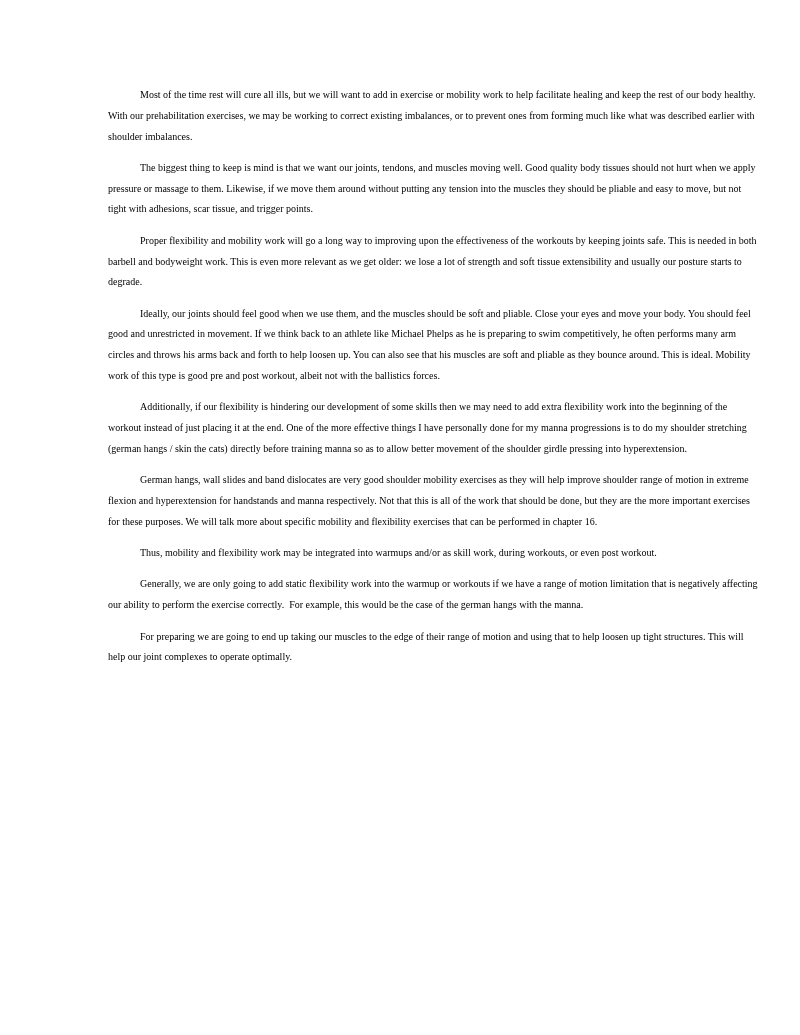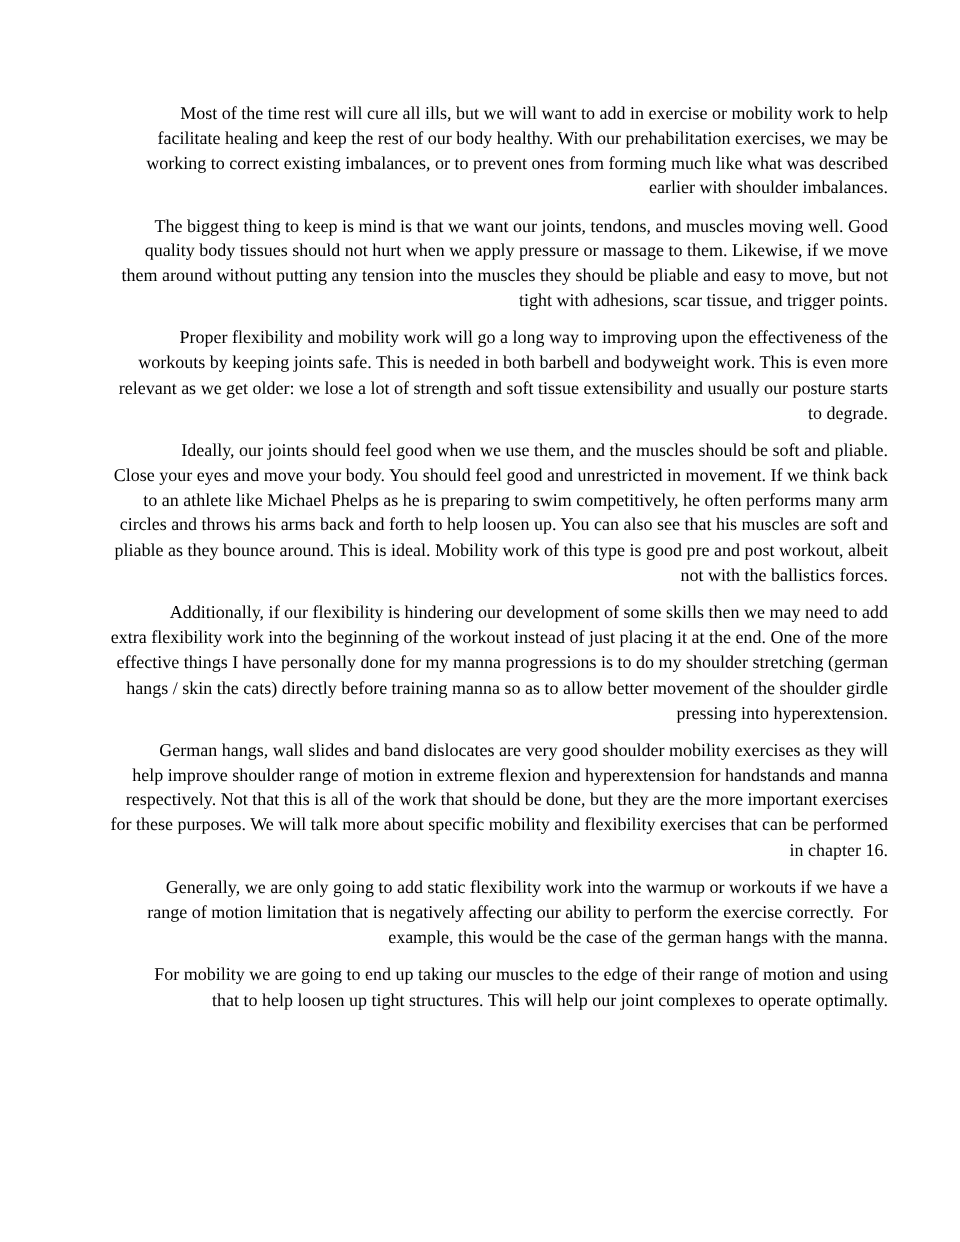--- a/index.html
+++ b/index.html
@@ -15,38 +15,40 @@
   .page {
     box-sizing: border-box;
     width: 800px;
     height: 1035px;
     background: #ffffff;
     padding: 85px 60px 0 88px;
   }
   .content {
     width: 652px;
     font-family: "Liberation Serif", "DejaVu Serif", serif;
-    font-size: 15px;
+    font-size: 10px;
     line-height: 20.8px;
     color: #000000;
-    text-align: right;
+    text-align: left;
+    margin-left: 20px;
   }
   .content p {
     margin: 0 0 10.5px 0;
     text-indent: 32px;
     white-space: pre-wrap;
   }
 </style>
 </head>
 <body>
 
 <div class="page">
   <div class="content">
     <p>Most of the time rest will cure all ills, but we will want to add in exercise or mobility work to help facilitate healing and keep the rest of our body healthy. With our prehabilitation exercises, we may be working to correct existing imbalances, or to prevent ones from forming much like what was described earlier with shoulder imbalances.</p>
     <p>The biggest thing to keep is mind is that we want our joints, tendons, and muscles moving well. Good quality body tissues should not hurt when we apply pressure or massage to them. Likewise, if we move them around without putting any tension into the muscles they should be pliable and easy to move, but not tight with adhesions, scar tissue, and trigger points.</p>
     <p>Proper flexibility and mobility work will go a long way to improving upon the effectiveness of the workouts by keeping joints safe. This is needed in both barbell and bodyweight work. This is even more relevant as we get older: we lose a lot of strength and soft tissue extensibility and usually our posture starts to degrade.</p>
     <p>Ideally, our joints should feel good when we use them, and the muscles should be soft and pliable. Close your eyes and move your body. You should feel good and unrestricted in movement. If we think back to an athlete like Michael Phelps as he is preparing to swim competitively, he often performs many arm circles and throws his arms back and forth to help loosen up. You can also see that his muscles are soft and pliable as they bounce around. This is ideal. Mobility work of this type is good pre and post workout, albeit not with the ballistics forces.</p>
     <p>Additionally, if our flexibility is hindering our development of some skills then we may need to add extra flexibility work into the beginning of the workout instead of just placing it at the end. One of the more effective things I have personally done for my manna progressions is to do my shoulder stretching (german hangs / skin the cats) directly before training manna so as to allow better movement of the shoulder girdle pressing into hyperextension.</p>
     <p>German hangs, wall slides and band dislocates are very good shoulder mobility exercises as they will help improve shoulder range of motion in extreme flexion and hyperextension for handstands and manna respectively. Not that this is all of the work that should be done, but they are the more important exercises for these purposes. We will talk more about specific mobility and flexibility exercises that can be performed in chapter 16.</p>
+    <p>Thus, mobility and flexibility work may be integrated into warmups and/or as skill work, during workouts, or even post workout.</p>
     <p>Generally, we are only going to add static flexibility work into the warmup or workouts if we have a range of motion limitation that is negatively affecting our ability to perform the exercise correctly.  For example, this would be the case of the german hangs with the manna.</p>
-    <p>For mobility we are going to end up taking our muscles to the edge of their range of motion and using that to help loosen up tight structures. This will help our joint complexes to operate optimally.</p>
+    <p>For preparing we are going to end up taking our muscles to the edge of their range of motion and using that to help loosen up tight structures. This will help our joint complexes to operate optimally.</p>
   </div>
 </div>
 
 </body></html>

